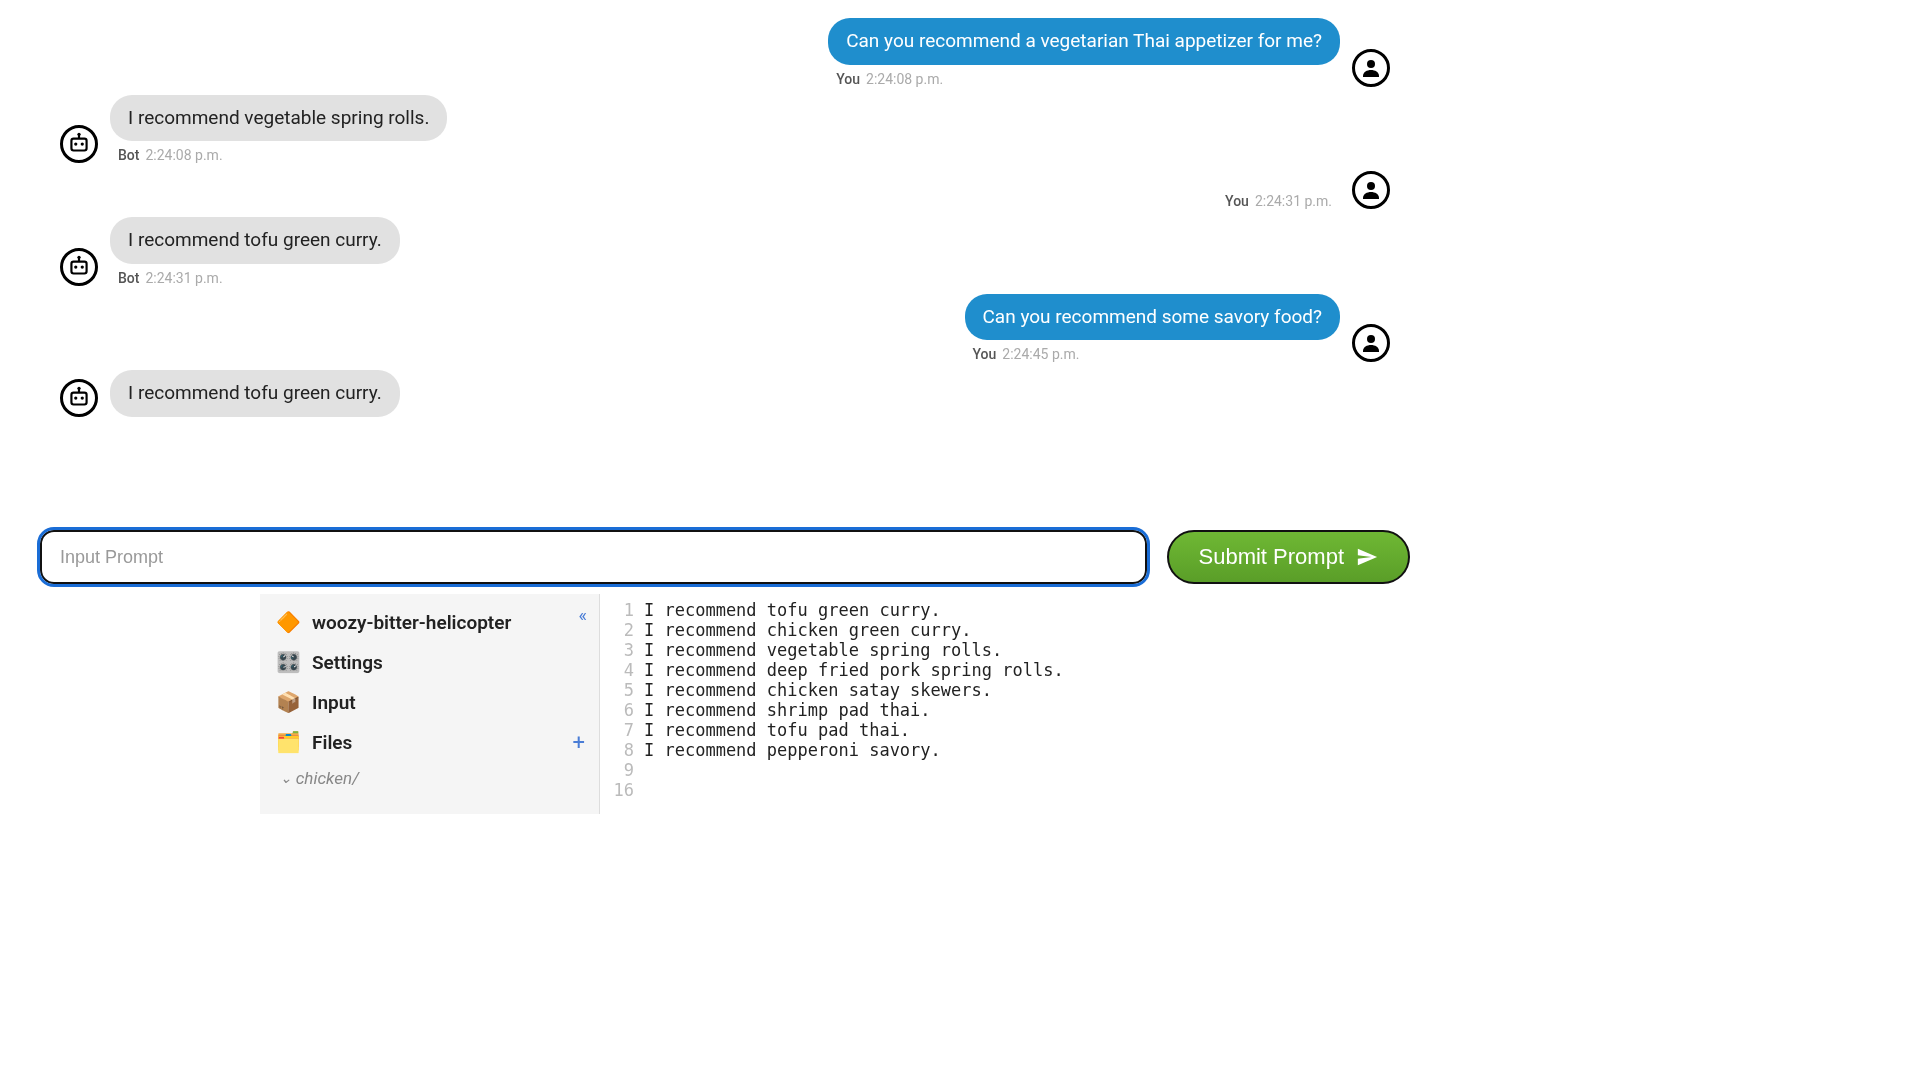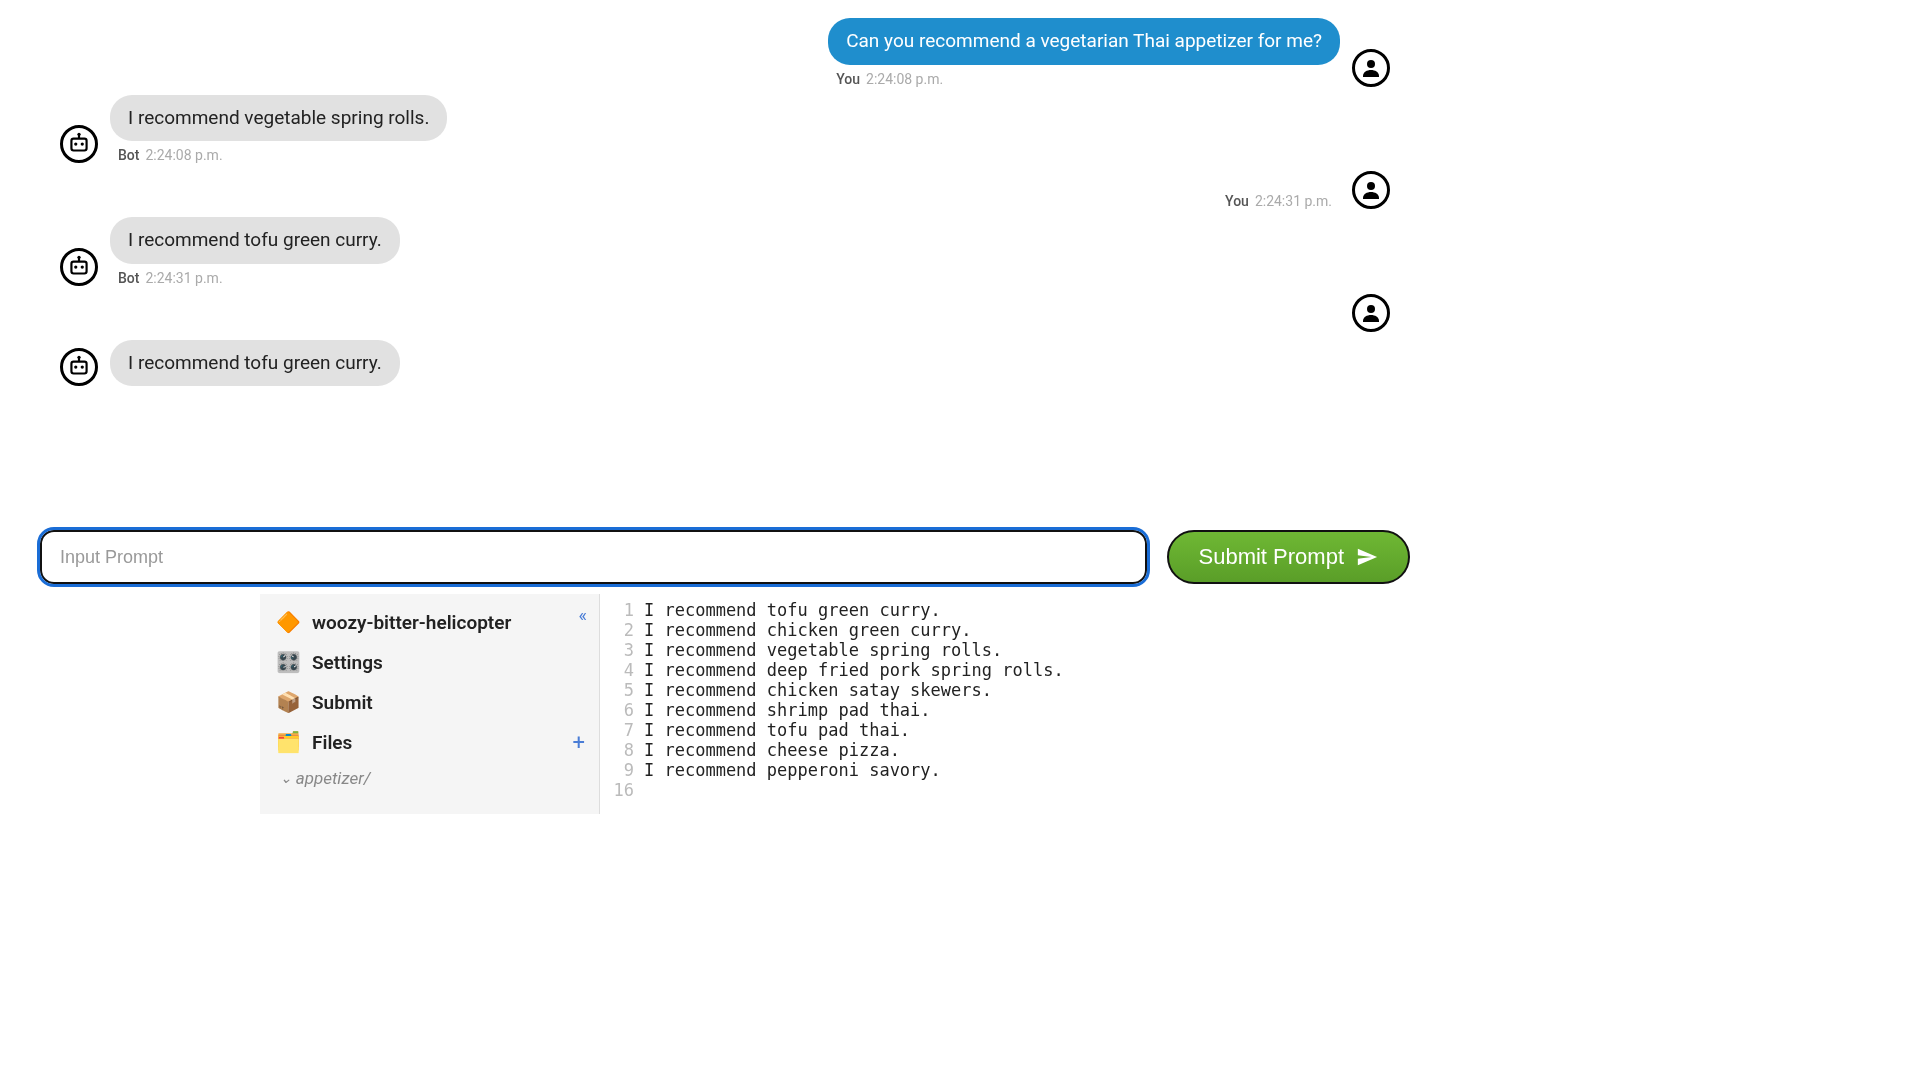--- a/index.html
+++ b/index.html
@@ -208,20 +208,24 @@
           <line x1="12" y1="3" x2="12" y2="7" stroke="#000" stroke-width="2"></line>
           <circle cx="12" cy="3" r="1.5" fill="#000"></circle>
         </svg>
       </div>
       <div class="msg-col bot">
         <div class="bubble bot">I recommend tofu green curry.</div>
         <div class="meta"><span class="sender">Bot</span><span class="time">2:24:31 p.m.</span></div>
       </div>
     </div>
     <div class="msg-row user">
+      <div class="msg-col user">
+        <div class="bubble user">Can you recommend some savory food?</div>
+        <div class="meta"><span class="sender">You</span><span class="time">2:24:45 p.m.</span></div>
+      </div>
       <div class="avatar ">
         <svg viewBox="0 0 24 24">
           <circle cx="12" cy="8" r="4" fill="#000"></circle>
           <path d="M4 20c0-4 4-6 8-6s8 2 8 6v1H4v-1z" fill="#000"></path>
         </svg>
       </div>
     </div>
     <div class="msg-row bot">
       <div class="avatar bot-av">
         <svg viewBox="0 0 24 24">
@@ -254,30 +258,30 @@
     <div class="sb-item">
       <span class="emoji">🔶</span>
       <span>woozy-bitter-helicopter</span>
     </div>
     <div class="sb-item">
       <span class="emoji">🎛️</span>
       <span>Settings</span>
     </div>
     <div class="sb-item">
       <span class="emoji">📦</span>
-      <span>Submit</span>
+      <span>Input</span>
     </div>
     <div class="sb-item files-row">
       <span class="emoji">🗂️</span>
       <span>Files</span>
       <span class="sb-add">+</span>
     </div>
     <div class="folder-item">
       <span class="chev">⌄</span>
-      <span>appetizer/</span>
+      <span>chicken/</span>
     </div>
   </div>
 
   <div class="code-panel">
     <div class="gutter" id="gutter">
         <div>1</div>
         <div>2</div>
         <div>3</div>
         <div>4</div>
         <div>5</div>
@@ -288,17 +292,16 @@
         <div>16</div>
       </div>
     <div class="code-lines" id="code-lines">
         <div>I recommend tofu green curry.</div>
         <div>I recommend chicken green curry.</div>
         <div>I recommend vegetable spring rolls.</div>
         <div>I recommend deep fried pork spring rolls.</div>
         <div>I recommend chicken satay skewers.</div>
         <div>I recommend shrimp pad thai.</div>
         <div>I recommend tofu pad thai.</div>
-        <div>I recommend cheese pizza.</div>
         <div>I recommend pepperoni savory.</div>
       </div>
   </div>
 </div>
 
 </body></html>

